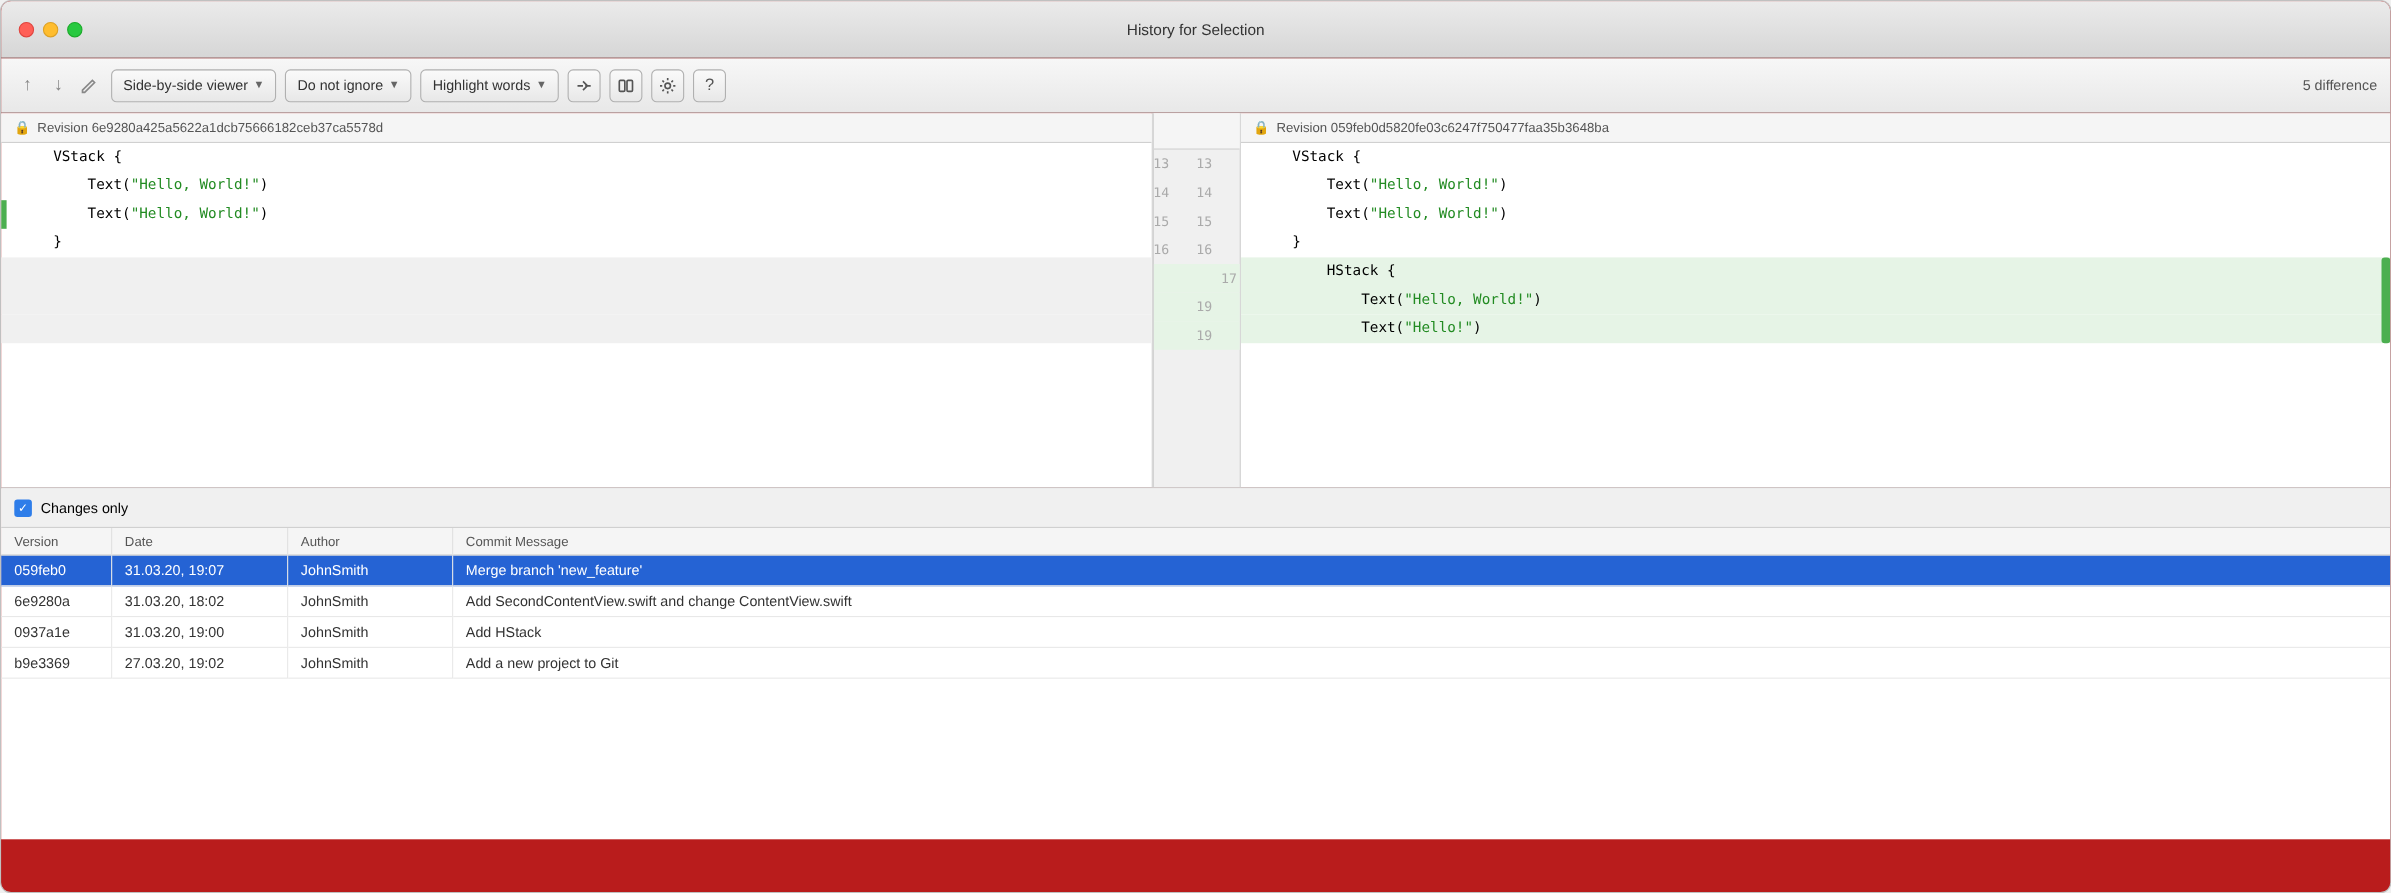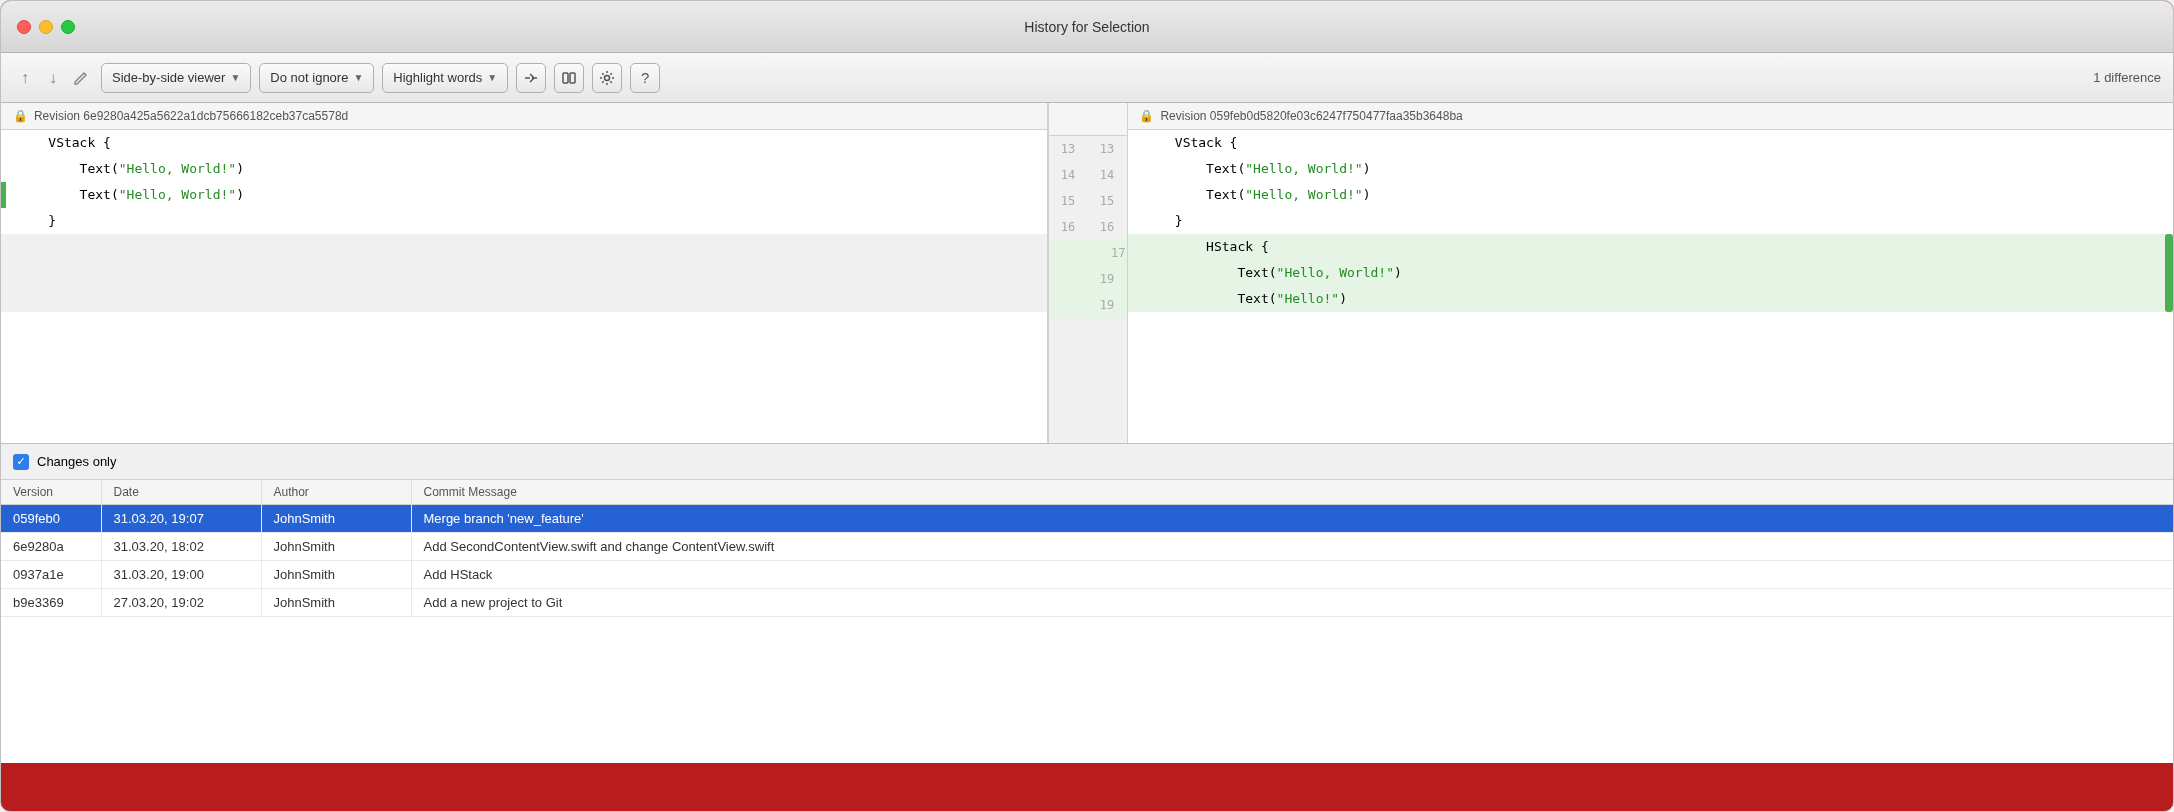--- a/index.html
+++ b/index.html
@@ -228,21 +228,20 @@
       flex-direction: column;
     }
 
     .gutter-line {
       display: flex;
       min-height: 26px;
     }
 
     .gutter-num {
       flex: 1;
-      text-align: center;
       color: #aaa;
       font-size: 12px;
       font-family: "SF Mono", "Monaco", "Menlo", monospace;
       line-height: 26px;
     }
 
     
     .bottom-section {
       height: 320px;
       display: flex;
@@ -401,21 +400,21 @@
 
     <div class="toolbar-icon-btn">
       <svg width="16" height="16" viewBox="0 0 16 16" fill="none">
         <circle cx="8" cy="8" r="2.5" stroke="#555" stroke-width="1.5" fill="none"></circle>
         <path d="M8 1v2M8 13v2M1 8h2M13 8h2M3.2 3.2l1.4 1.4M11.4 11.4l1.4 1.4M3.2 12.8l1.4-1.4M11.4 4.6l1.4-1.4" stroke="#555" stroke-width="1.5"></path>
       </svg>
     </div>
 
     <div class="toolbar-icon-btn" style="font-size:15px; font-weight:500; color:#555;">?</div>
 
-    <div class="diff-count">1 difference</div>
+    <div class="diff-count">5 difference</div>
   </div>
 
   <div class="diff-area" style="height: 340px; flex: none;">
 
     <div class="diff-pane" style="position:relative;">
       <div class="diff-header">
         <span class="lock-icon">🔒</span>
         <span>Revision 6e9280a425a5622a1dcb75666182ceb37ca5578d</span>
       </div>
       <div class="diff-content" style="position:relative;">

